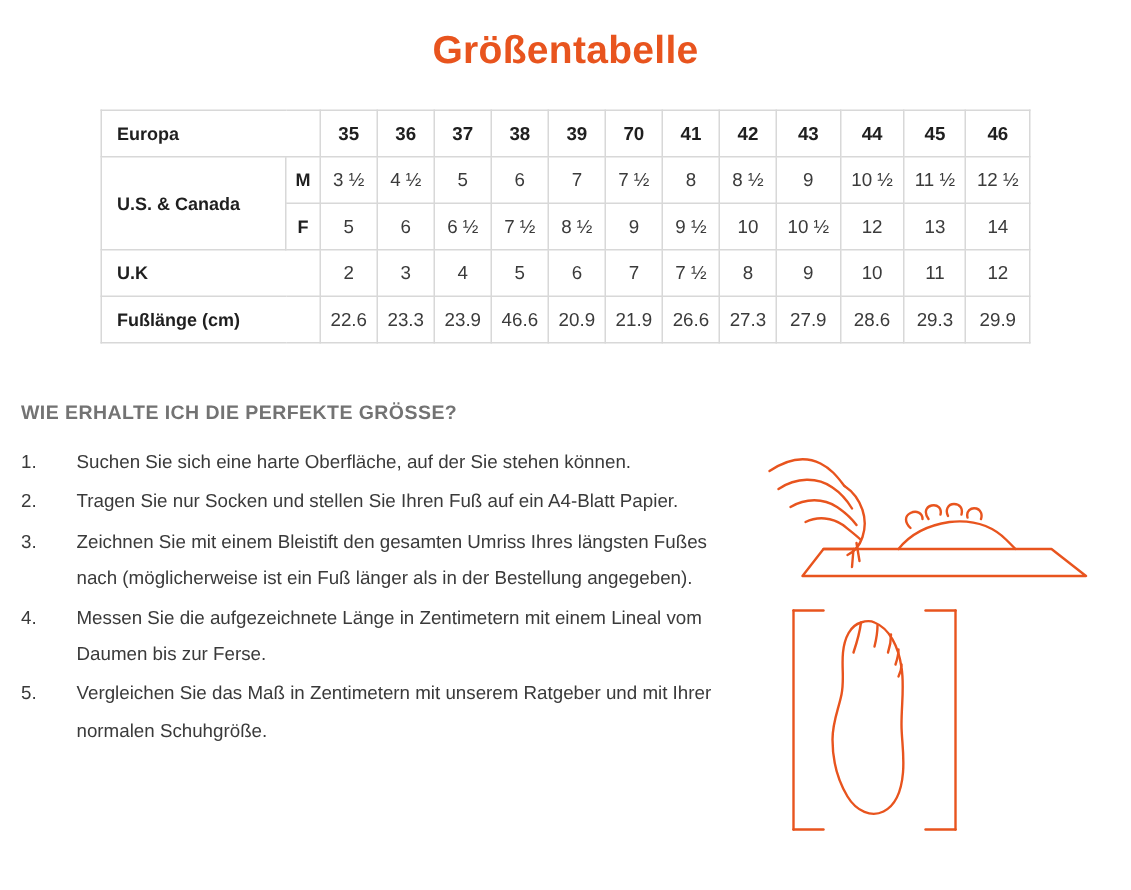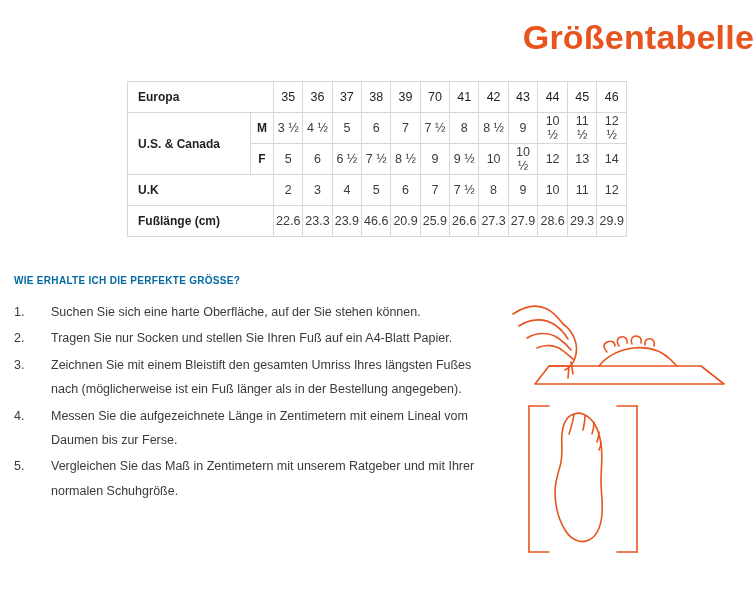--- a/index.html
+++ b/index.html
@@ -9,30 +9,30 @@
   body {
     width: 754px;
     height: 593px;
     background: #ffffff;
     font-family: "Liberation Sans", sans-serif;
     color: #2b2b2b;
     overflow: hidden;
     position: relative;
   }
   .page-title {
-    text-align: right;
+    text-align: center;
     color: #e8541e;
-    font-size: 34px;
+    font-size: 26px;
     font-weight: bold;
     margin-top: 18px;
     letter-spacing: 0.2px;
   }
   .table-wrap {
     margin: 24px auto 0 auto;
-    width: 500px;
+    width: 620px;
   }
   table.size-table {
     border-collapse: collapse;
     width: 100%;
     font-size: 12.5px;
   }
   table.size-table td,
   table.size-table th {
     border: 1px solid #d8d8d8;
     height: 30px;
@@ -50,29 +50,29 @@
     color: #1f1f1f;
     width: 110px;
   }
   table.size-table td.subhead {
     font-weight: bold;
     width: 18px;
     font-size: 12px;
     color: #1f1f1f;
   }
   table.size-table td.eu-num {
-    font-weight: normal;
+    font-weight: bold;
     color: #1f1f1f;
   }
   .section-title {
     margin: 38px 0 0 14px;
-    font-size: 10px;
+    font-size: 13px;
     font-weight: bold;
     letter-spacing: 0.3px;
-    color: #0369a1;
+    color: #737373;
   }
   .steps {
     margin: 14px 0 0 14px;
     width: 470px;
     font-size: 12.5px;
     line-height: 1.95;
     color: #3a3a3a;
   }
   .step {
     display: flex;
@@ -167,21 +167,21 @@
           <td>11</td>
           <td>12</td>
         </tr>
         <tr>
           <td class="rowhead" colspan="2">Fußlänge (cm)</td>
           <td>22.6</td>
           <td>23.3</td>
           <td>23.9</td>
           <td>46.6</td>
           <td>20.9</td>
-          <td>25.9</td>
+          <td>21.9</td>
           <td>26.6</td>
           <td>27.3</td>
           <td>27.9</td>
           <td>28.6</td>
           <td>29.3</td>
           <td>29.9</td>
         </tr>
       </tbody>
   </table>
 </div>

